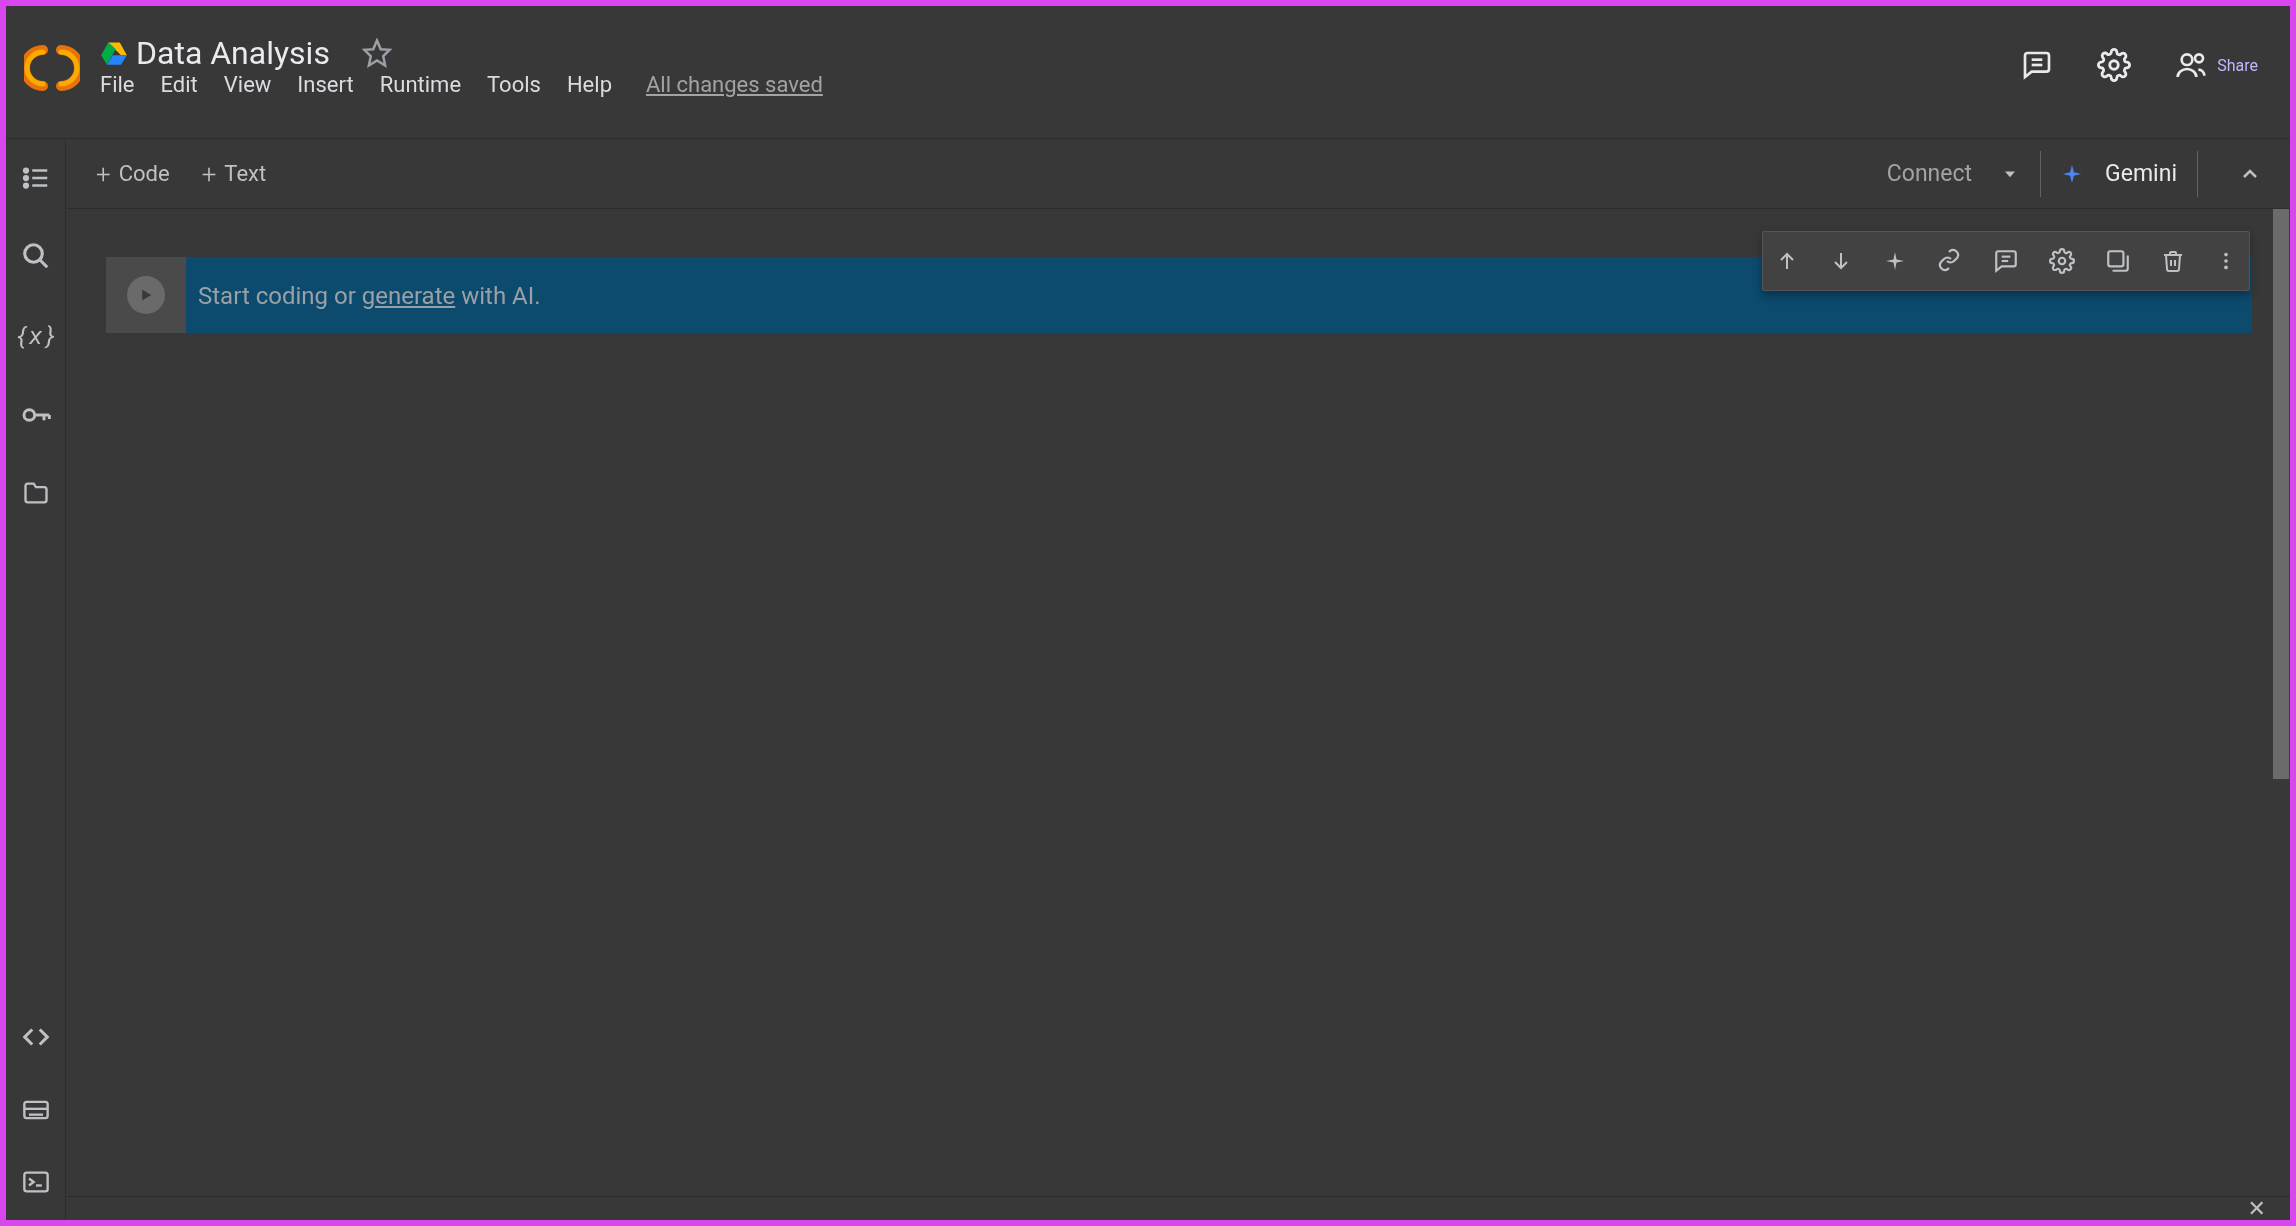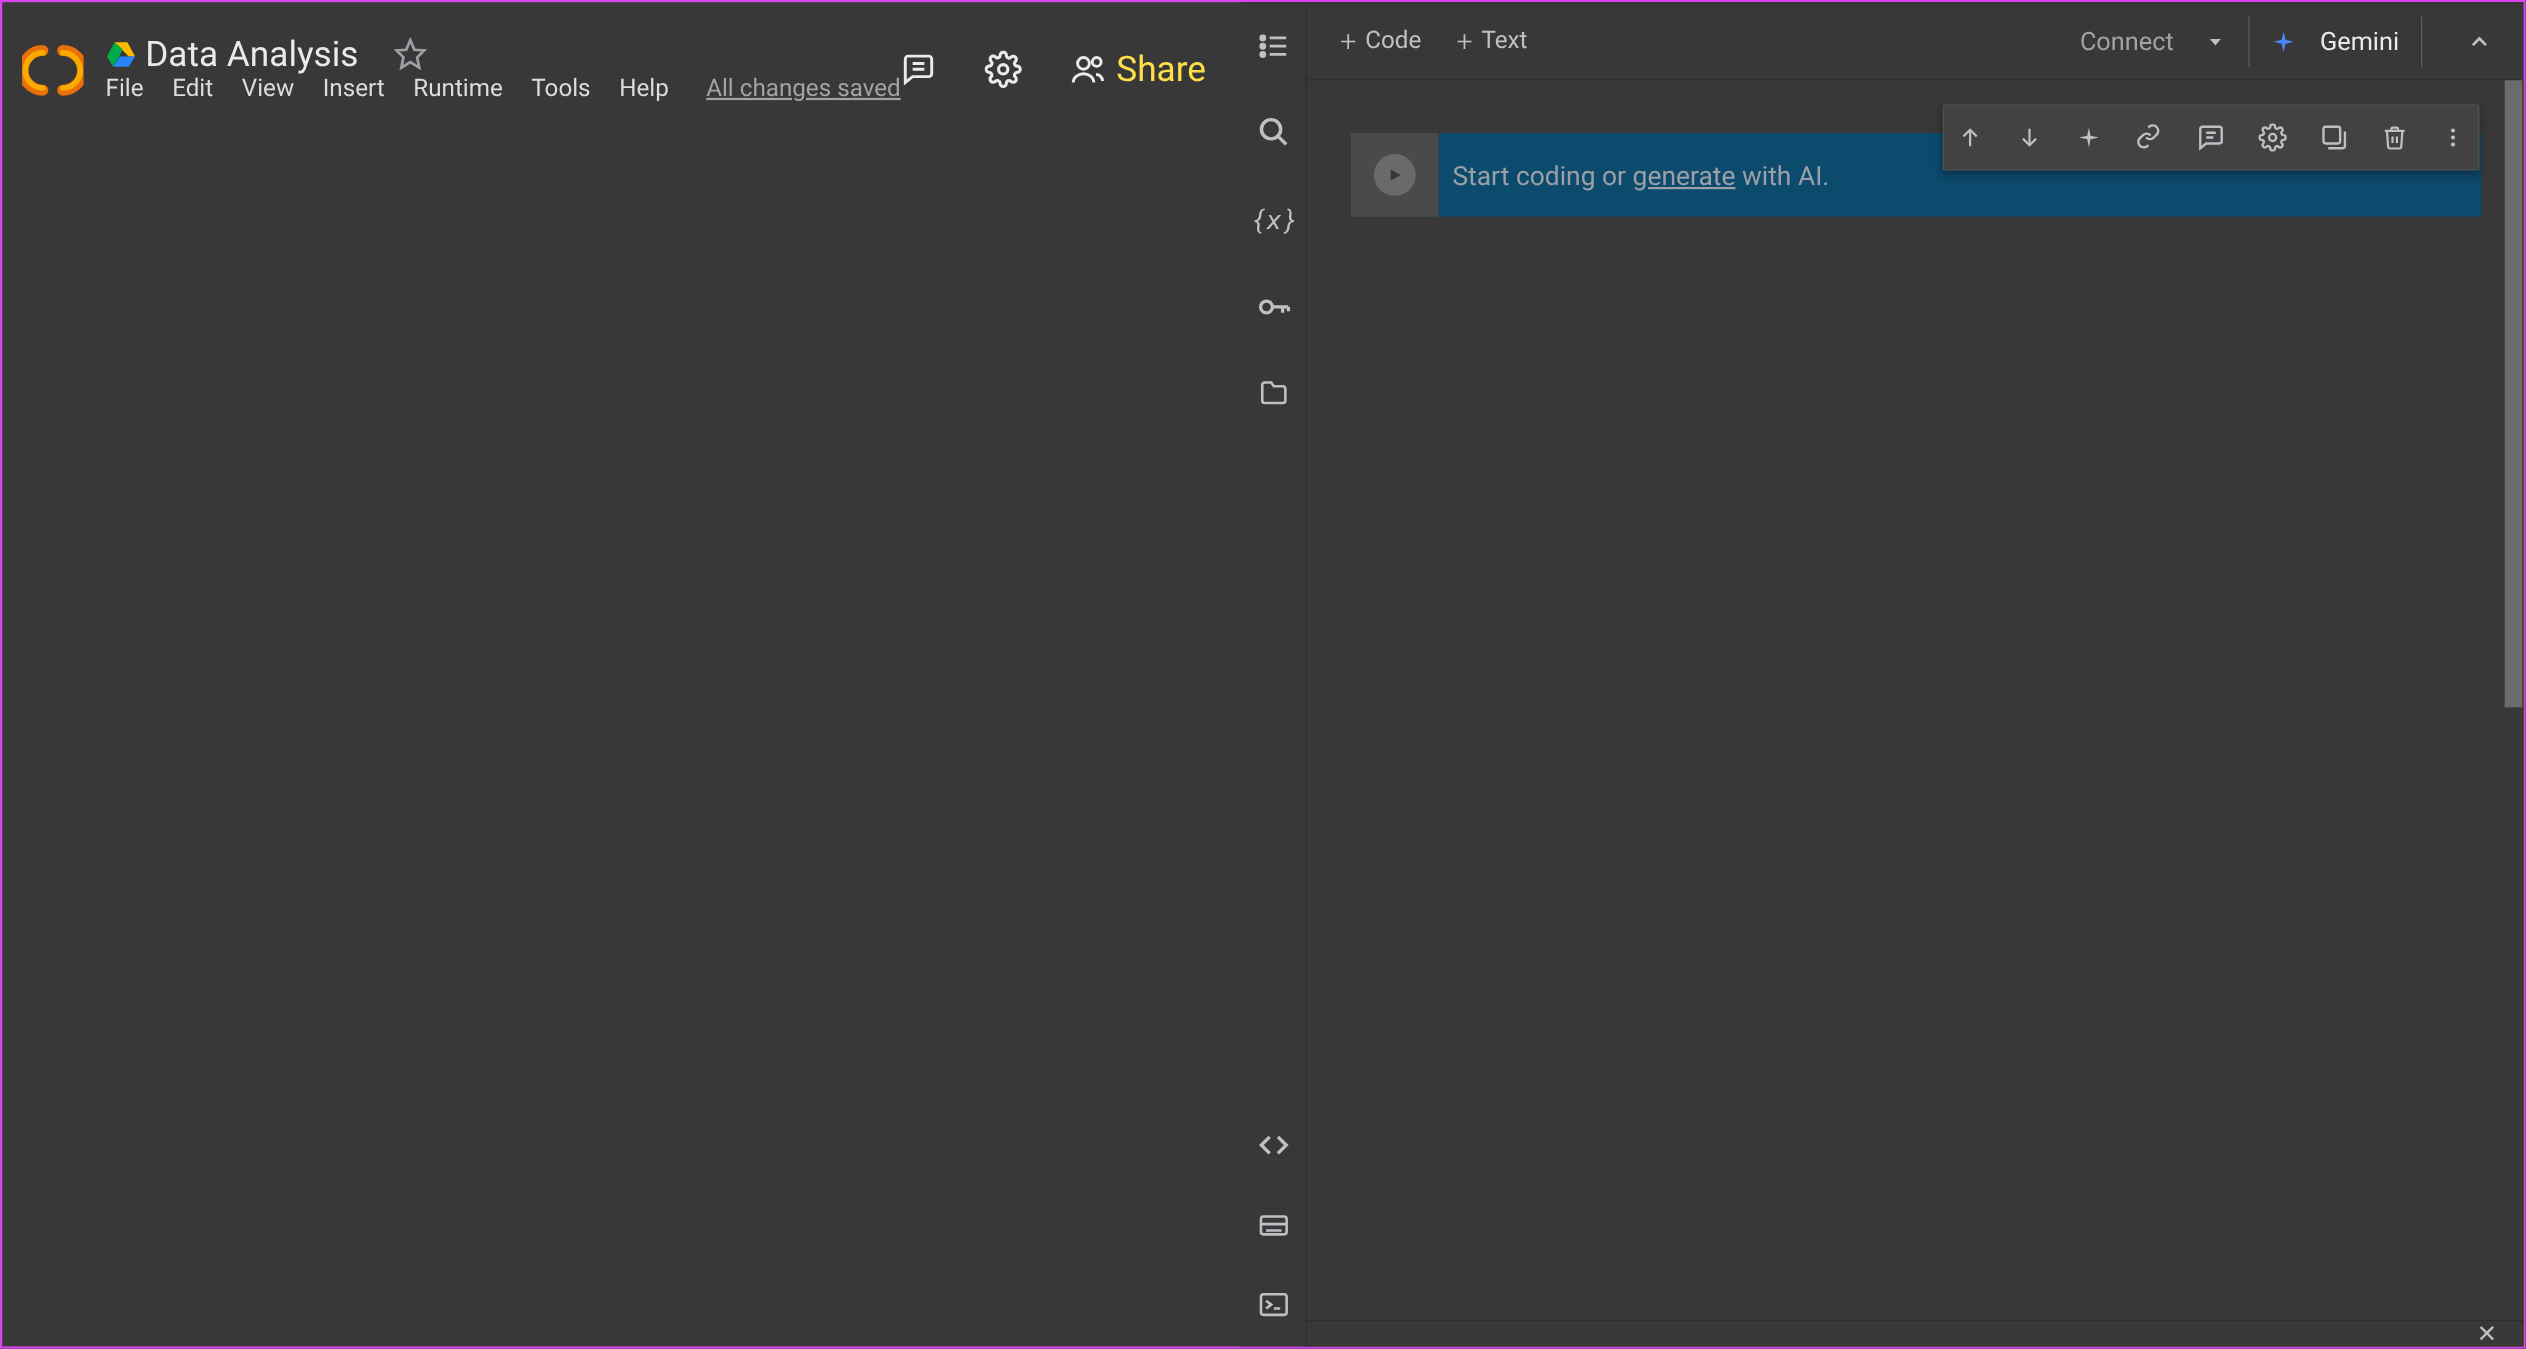--- a/index.html
+++ b/index.html
@@ -16,25 +16,25 @@
       overflow: hidden;
       transform-origin: top left;
     }
     
     .scale-wrap {
       width: 2296px;
       height: 1226px;
       position: relative;
     }
     .outer-border {
-      border: 2px solid #d946ef;
+      border: 6px solid #d946ef;
       width: 100%;
       height: 100%;
       display: flex;
-      flex-direction: row;
+      flex-direction: column;
     }
     .top-header {
       display: flex;
       align-items: flex-start;
       padding: 10px 24px 0 12px;
       height: 132px;
       position: relative;
     }
     .colab-logo {
       width: 56px;
@@ -95,22 +95,22 @@
     .hr-icon {
       color: #e8eaed;
       display:flex;
       align-items:center;
       cursor:pointer;
     }
     .share-group {
       display:flex;
       align-items:center;
       gap:10px;
-      font-size: 32px;
-      color:#fde047;
+      font-size: 16px;
+      color:#c4b5fd;
       cursor:pointer;
     }
     .content {
       flex: 1;
       display: flex;
       min-height: 0;
       border-top: 1px solid #2d2d2d;
     }
     .left-rail {
       width: 60px;

